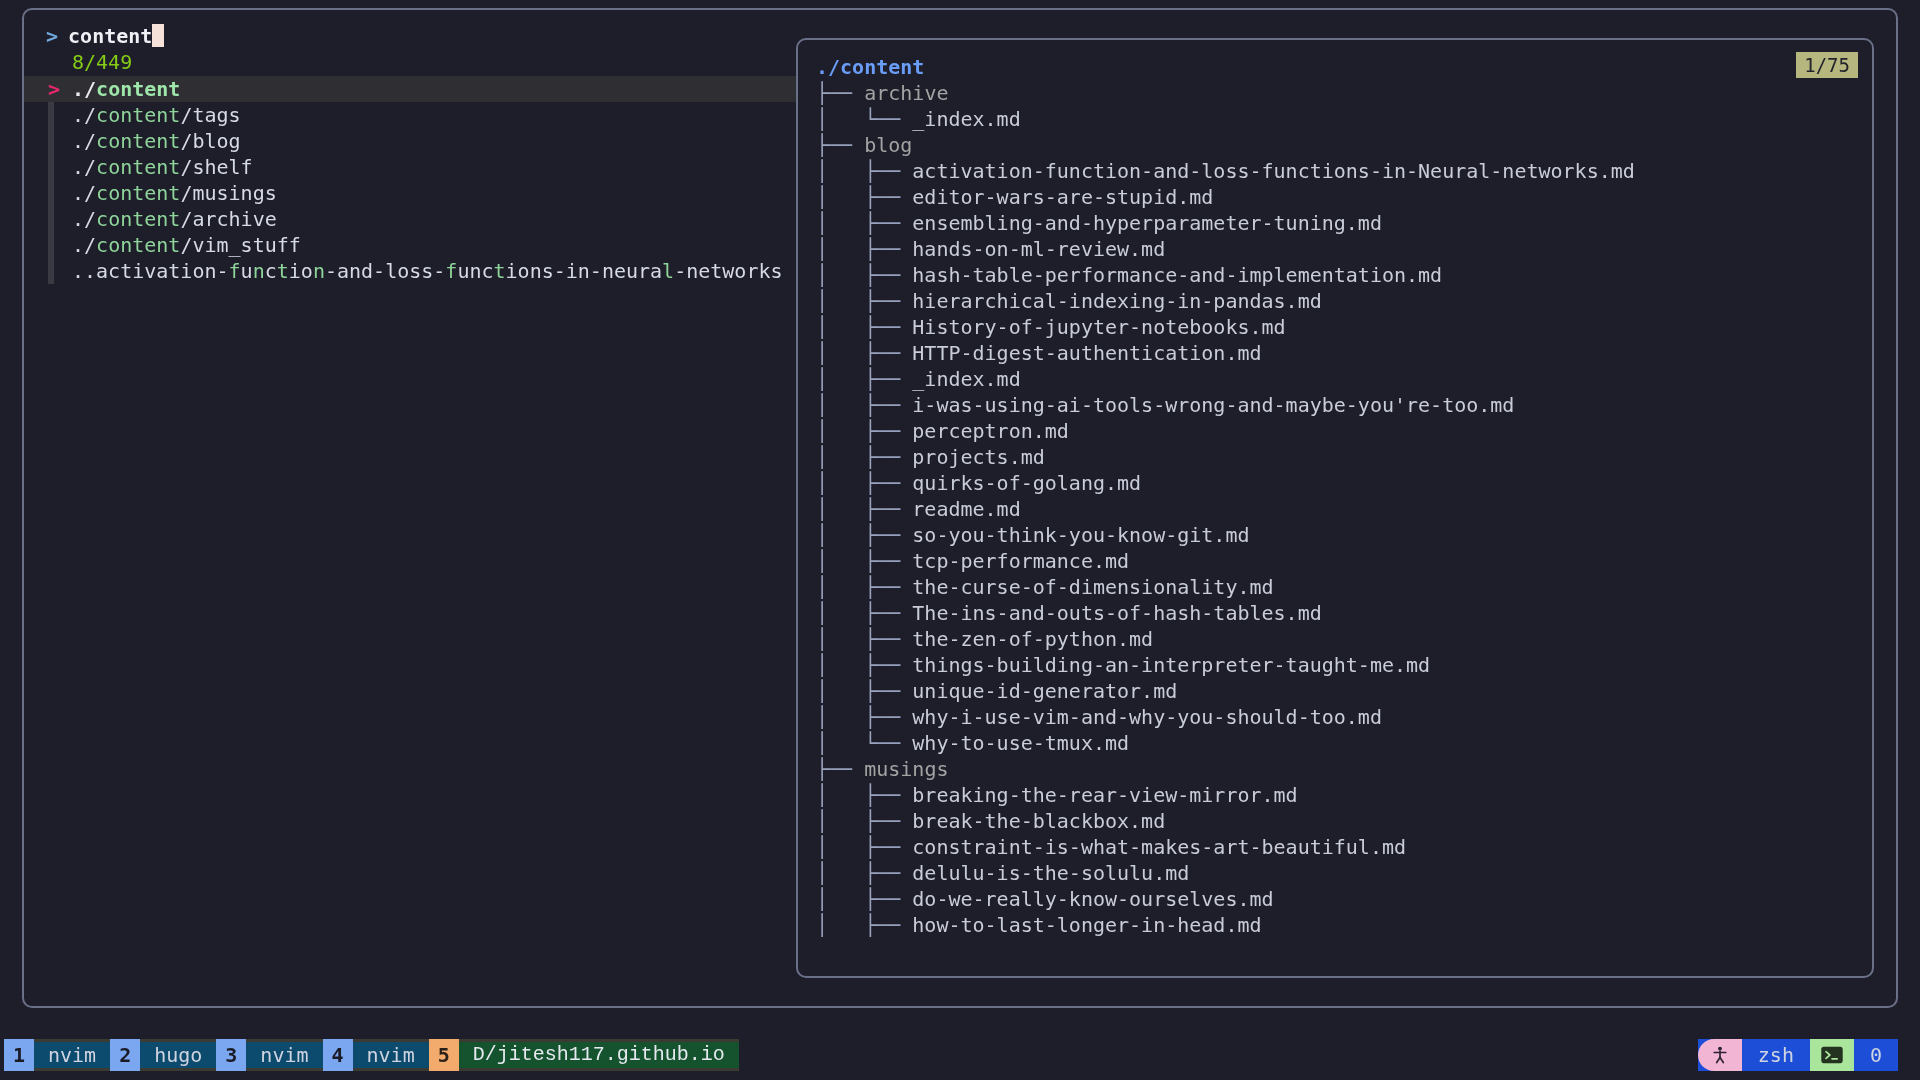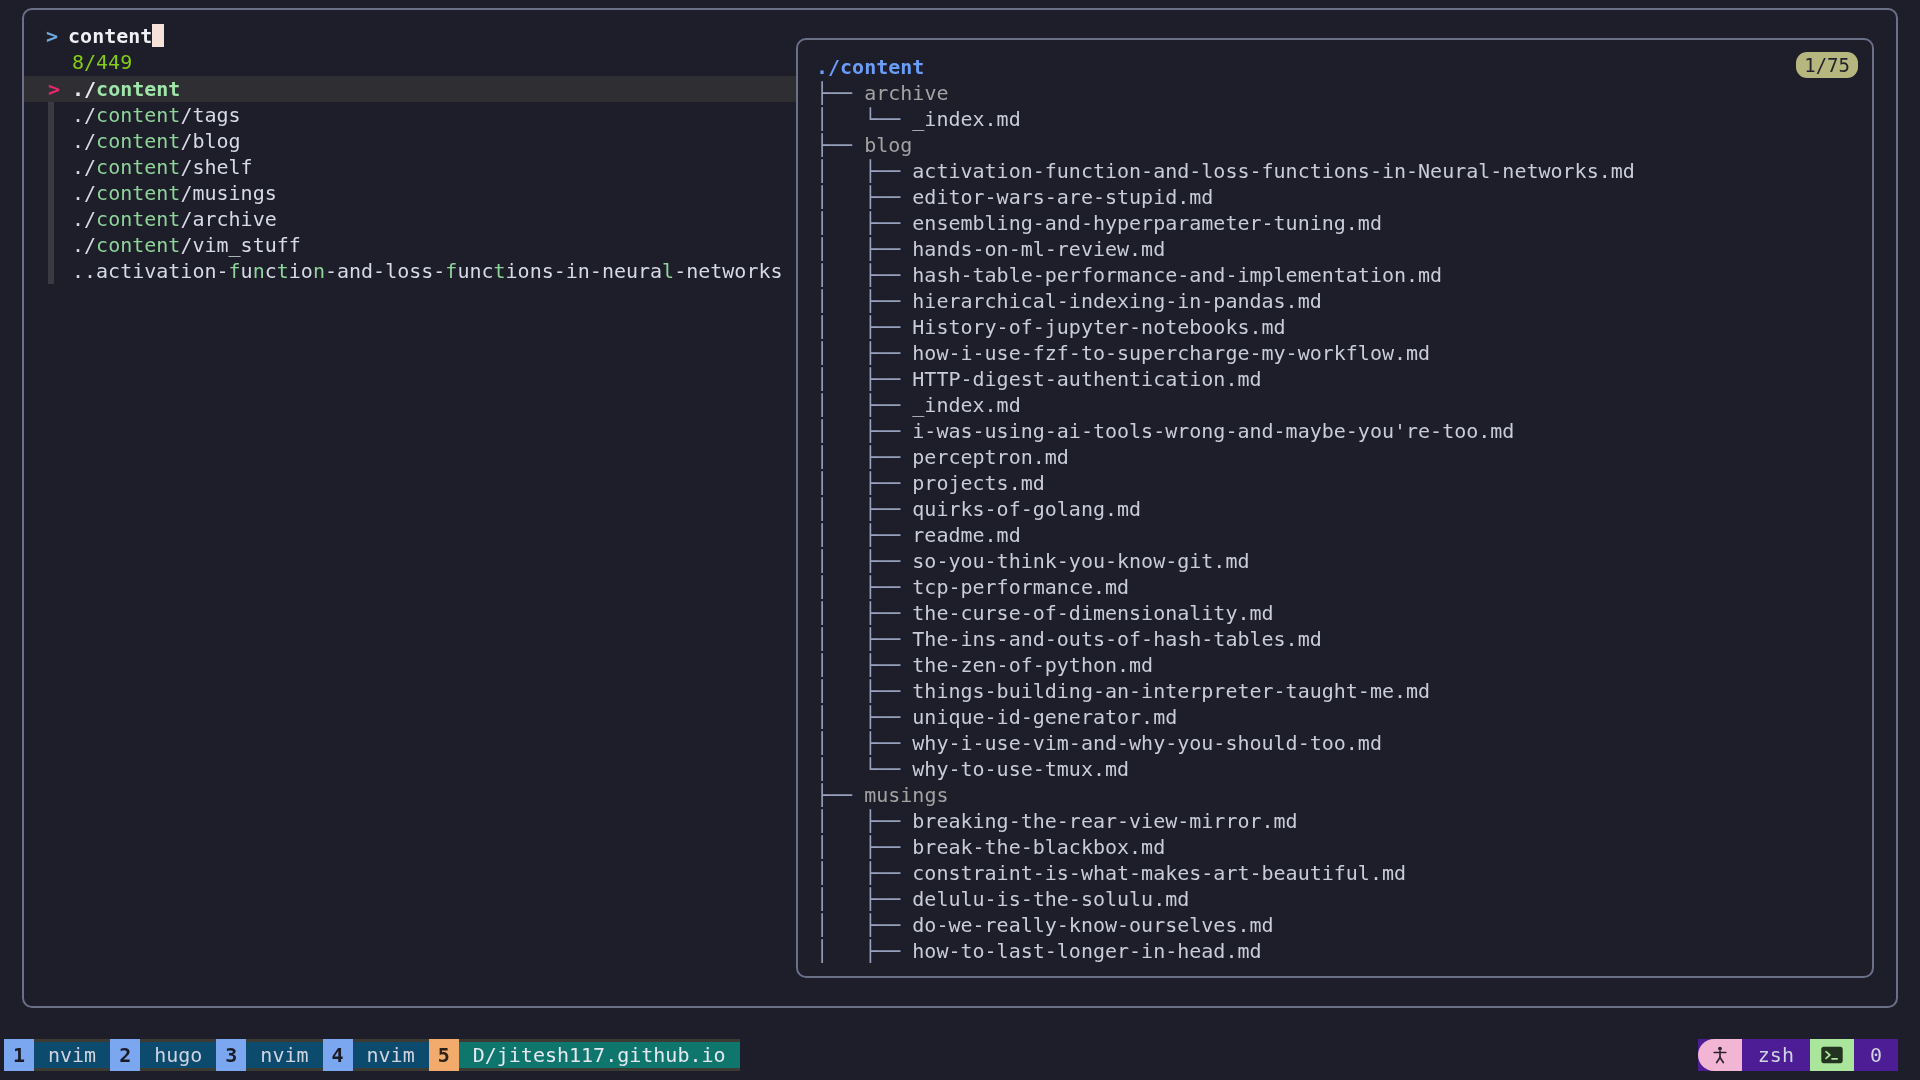--- a/index.html
+++ b/index.html
@@ -106,21 +106,20 @@
 
   #preview-badge{
     position:absolute;
     right:14px; top:12px;
     background:#b5b77e;
     color:#22222c;
     padding:1px 8px;
     font-size:19px;
     line-height:24px;
     white-space:pre;
-    border-radius:11px;
   }
 
   
   #status-bar{
     position:absolute;
     left:0; bottom:0;
     width:1920px; height:50px;
     background:#1e1e2a;
     display:flex; align-items:center;
     font-size:20px;
@@ -142,27 +141,27 @@
     background:#7aa7f0;
     color:#1b1b26;
     font-weight:bold;
   }
   .win-idx.active{ background:#f2ab6d; color:#2a2118; }
   .win-name{
     padding:0 14px;
     color:#cfd4e0;
     background:#0c4a6e;
   }
-  .win.active .win-name{ background:#0f766e; color:#e6e9f0; }
+  .win.active .win-name{ background:#14532d; color:#e6e9f0;font-family:Liberation Mono, monospace; }
 
   #status-right{
     position:absolute; right:22px;
     display:flex; align-items:center;
     height:32px;
-    background:#4c1d95;
+    background:#1d4ed8;
   }
   .badge-round{
     display:flex; align-items:center; justify-content:center;
     width:44px; height:32px;
     border-radius:16px 0 0 16px;
   }
   .badge-pink{ background:#f3b5d4; }
   .badge-green{ background:#a9e59a; border-radius:0; }
   .status-txt{
     padding:0 16px;
@@ -204,21 +203,20 @@
         <div class="tree-line"><span class="tree-branch">├── </span><span class="tree-dir">archive</span></div>
         <div class="tree-line"><span class="tree-branch">│   └── </span><span class="tree-file">_index.md</span></div>
         <div class="tree-line"><span class="tree-branch">├── </span><span class="tree-dir">blog</span></div>
         <div class="tree-line"><span class="tree-branch">│   ├── </span><span class="tree-file">activation-function-and-loss-functions-in-Neural-networks.md</span></div>
         <div class="tree-line"><span class="tree-branch">│   ├── </span><span class="tree-file">editor-wars-are-stupid.md</span></div>
         <div class="tree-line"><span class="tree-branch">│   ├── </span><span class="tree-file">ensembling-and-hyperparameter-tuning.md</span></div>
         <div class="tree-line"><span class="tree-branch">│   ├── </span><span class="tree-file">hands-on-ml-review.md</span></div>
         <div class="tree-line"><span class="tree-branch">│   ├── </span><span class="tree-file">hash-table-performance-and-implementation.md</span></div>
         <div class="tree-line"><span class="tree-branch">│   ├── </span><span class="tree-file">hierarchical-indexing-in-pandas.md</span></div>
         <div class="tree-line"><span class="tree-branch">│   ├── </span><span class="tree-file">History-of-jupyter-notebooks.md</span></div>
-        <div class="tree-line"><span class="tree-branch">│   ├── </span><span class="tree-file">how-i-use-fzf-to-supercharge-my-workflow.md</span></div>
         <div class="tree-line"><span class="tree-branch">│   ├── </span><span class="tree-file">HTTP-digest-authentication.md</span></div>
         <div class="tree-line"><span class="tree-branch">│   ├── </span><span class="tree-file">_index.md</span></div>
         <div class="tree-line"><span class="tree-branch">│   ├── </span><span class="tree-file">i-was-using-ai-tools-wrong-and-maybe-you're-too.md</span></div>
         <div class="tree-line"><span class="tree-branch">│   ├── </span><span class="tree-file">perceptron.md</span></div>
         <div class="tree-line"><span class="tree-branch">│   ├── </span><span class="tree-file">projects.md</span></div>
         <div class="tree-line"><span class="tree-branch">│   ├── </span><span class="tree-file">quirks-of-golang.md</span></div>
         <div class="tree-line"><span class="tree-branch">│   ├── </span><span class="tree-file">readme.md</span></div>
         <div class="tree-line"><span class="tree-branch">│   ├── </span><span class="tree-file">so-you-think-you-know-git.md</span></div>
         <div class="tree-line"><span class="tree-branch">│   ├── </span><span class="tree-file">tcp-performance.md</span></div>
         <div class="tree-line"><span class="tree-branch">│   ├── </span><span class="tree-file">the-curse-of-dimensionality.md</span></div>

